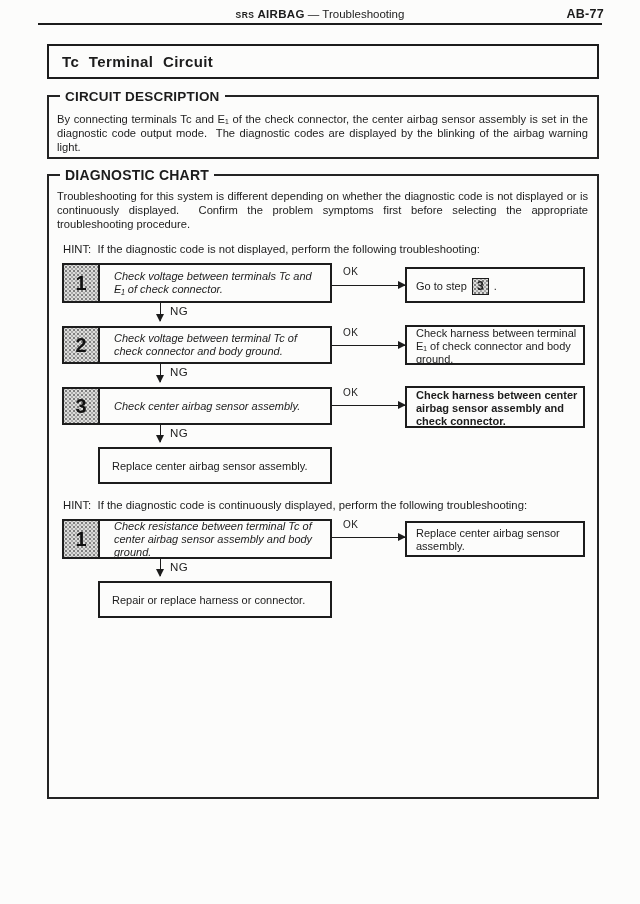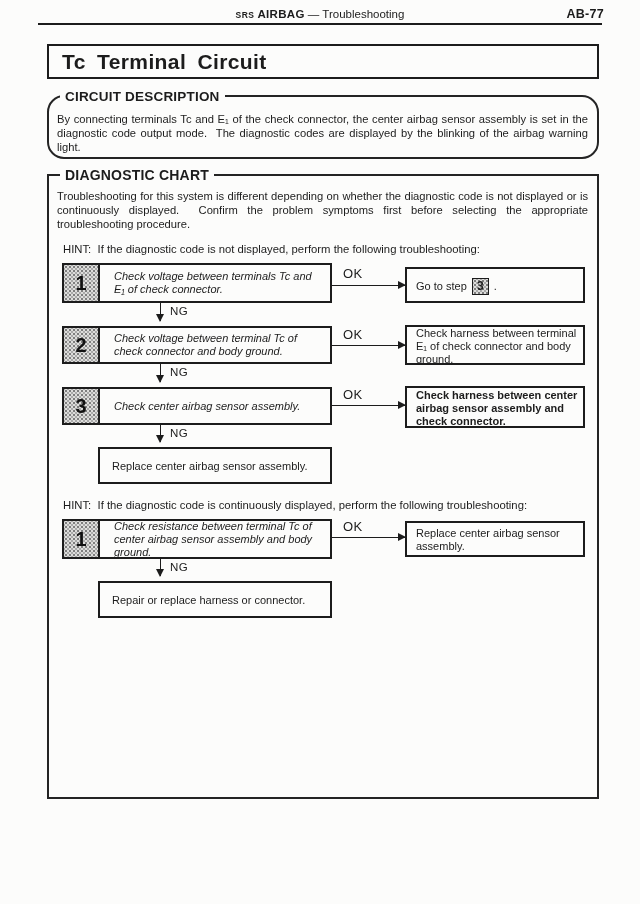--- a/index.html
+++ b/index.html
@@ -15,27 +15,27 @@
   .hdr-center .srs { font-size:8.5px; font-weight:bold; letter-spacing:.4px; }
   .hdr-center .main { font-weight:bold; letter-spacing:.3px; }
   .hdr-center .sub { font-weight:normal; }
   .hdr-page { position:absolute; top:7px; right:36px; font-weight:bold; font-size:12.5px; letter-spacing:.3px; }
   .hdr-rule { position:absolute; top:23px; left:38px; width:564px; height:2px; background:#1c1c1c; }
 
   
   .title-box {
     position:absolute; left:47px; top:44px; width:552px; height:35px;
     border:2px solid #1c1c1c; display:flex; align-items:center;
-    padding-left:13px; font-size:21px; font-weight:bold;
+    padding-left:13px; font-size:15px; font-weight:bold;
     word-spacing:5px; letter-spacing:.4px;
   }
 
   
   .fset { position:absolute; left:47px; width:552px; border:2px solid #242424; background:transparent; }
-  .fset-cd { top:95px; height:64px;border-radius:17px; }
+  .fset-cd { top:95px; height:64px; }
   .fset-dc { top:174px; height:625px; }
   .legend {
     position:absolute; top:-10px; left:11px; background:#fcfcfb;
     padding:0 5px; font-weight:bold; font-size:13.5px; line-height:19px; letter-spacing:.2px;
     white-space:nowrap;
   }
   .fset-dc .legend { font-size:14px; }
 
   .para { font-size:11.2px; line-height:14px; text-align:justify; white-space:pre-wrap; }
   .cd-body { position:absolute; left:57px; top:112px; width:531px; }
@@ -92,21 +92,21 @@
   .fin-1 { top:447px; height:37px; }
   .fin-2 { top:581px; height:37px; }
 
   
   .arrow-r { position:absolute; left:332px; width:73px; height:0; border-top:1.5px solid #1c1c1c; }
   .arrow-r::after {
     content:""; position:absolute; right:-1px; top:-5.5px;
     border-left:8px solid #1c1c1c; border-top:4.5px solid transparent; border-bottom:4.5px solid transparent;
   }
   .ar-1 { top:285px; } .ar-2 { top:345px; } .ar-3 { top:405px; } .ar-4 { top:537px; }
-  .ok-label { position:absolute; left:343px; font-size:13px; letter-spacing:.5px; }
+  .ok-label { position:absolute; left:343px; font-size:10px; letter-spacing:.5px; }
   .ok-1 { top:266px; } .ok-2 { top:327px; } .ok-3 { top:387px; } .ok-4 { top:519px; }
 
   .arrow-d { position:absolute; left:160px; width:0; border-left:1.5px solid #1c1c1c; }
   .arrow-d::after {
     content:""; position:absolute; left:-5.2px; bottom:-1px;
     border-top:8px solid #1c1c1c; border-left:4.5px solid transparent; border-right:4.5px solid transparent;
   }
   .ng-a1 { top:303px; height:18px; } .ng-a2 { top:364px; height:18px; }
   .ng-a3 { top:425px; height:17px; } .ng-a4 { top:559px; height:17px; }
   .ng-label { position:absolute; left:170px; font-size:11.5px; letter-spacing:.5px; }

